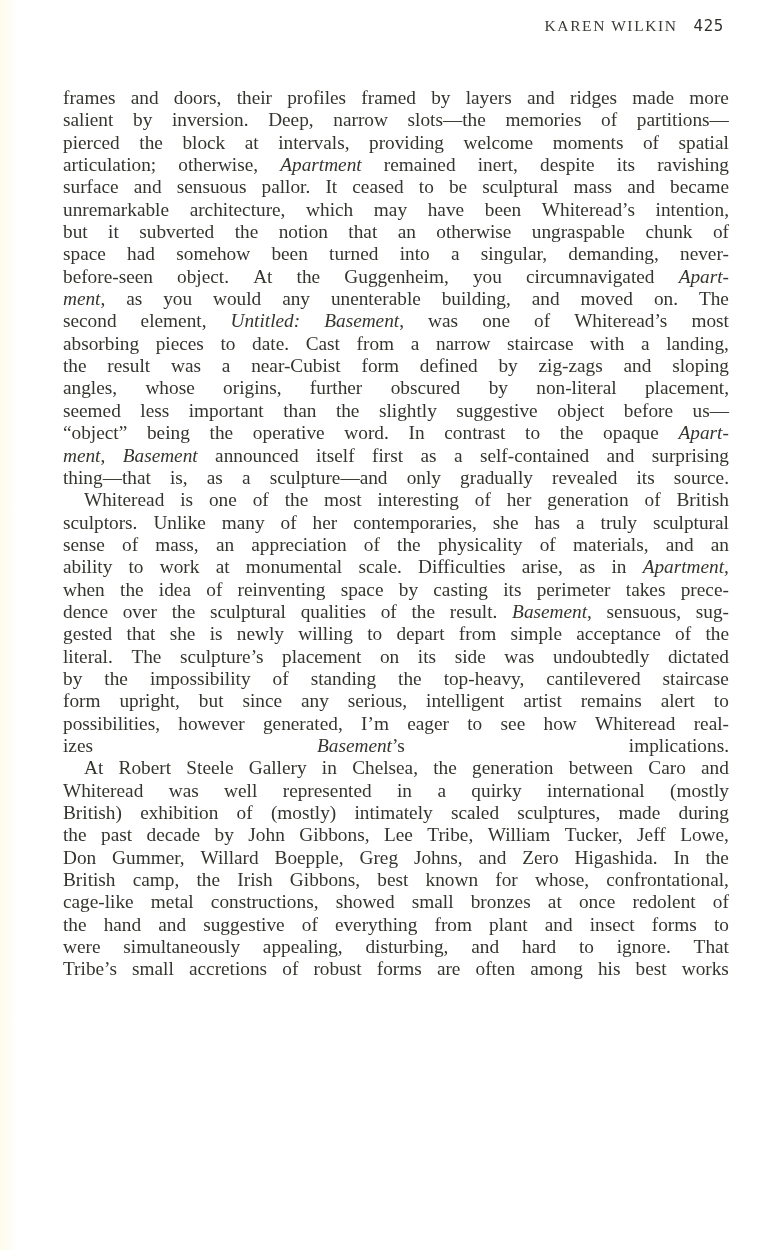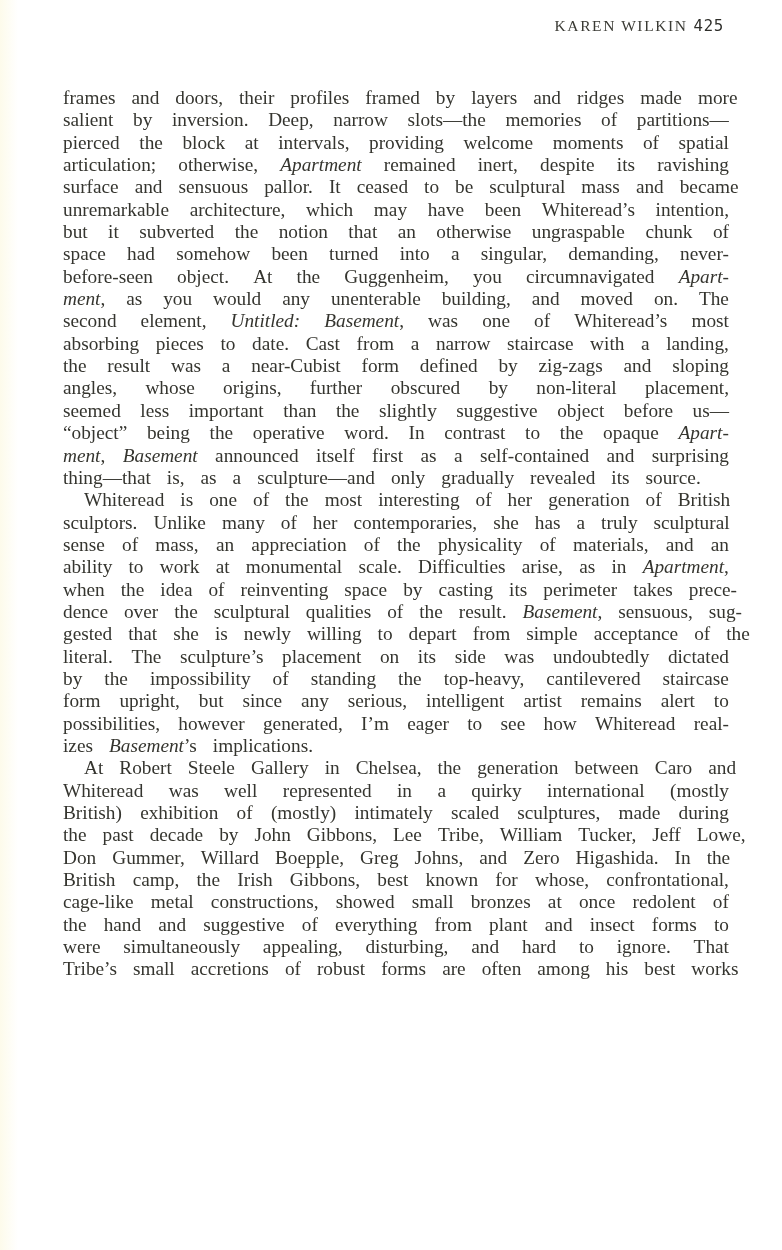--- a/index.html
+++ b/index.html
@@ -5,35 +5,35 @@
   html, body { margin: 0; padding: 0; background: #ffffff; }
   body { width: 782px; height: 1250px; position: relative; overflow: hidden; }
   .page {
     position: absolute; left: 0; top: 0; width: 782px; height: 1250px;
     background: linear-gradient(to right, #fdfbeb 0px, #ffffff 18px, #ffffff 100%);
   }
   .running-head {
     position: absolute; top: 17px; right: 58px;
     font-family: "Liberation Serif", "DejaVu Serif", serif;
     color: #3a3a34; font-size: 15.5px; letter-spacing: 1.6px;
-    display: flex; align-items: baseline; gap: 6px;
+    display: flex; align-items: baseline; gap: 16px;
   }
   .running-head .folio {
     font-family: "DejaVu Sans", "Liberation Sans", sans-serif;
     font-weight: normal; font-size: 15px; letter-spacing: 0.6px; color: #2e2e2a;
   }
   .body-text {
     position: absolute; left: 63px; top: 87px; width: 666px;
     font-family: "Liberation Serif", "DejaVu Serif", serif;
     font-size: 19.3px; line-height: 22.35px; color: #35352f;
   }
   .justify-line {
-    display: flex; justify-content: space-between; white-space: nowrap; height: 22.35px; gap: 16px;
+    display: flex; justify-content: space-between; white-space: nowrap; height: 22.35px;
   }
-  .justify-line.last { justify-content: flex-start; }
+  .justify-line.last { justify-content: space-between; }
   .justify-line.indent { padding-left: 21px; }
   .w { white-space: pre; }
   i { font-style: italic; margin-top: 40px; }
 </style>
 </head>
 <body>
 
 <div class="page">
   <div class="running-head">
     <span>KAREN WILKIN</span>

